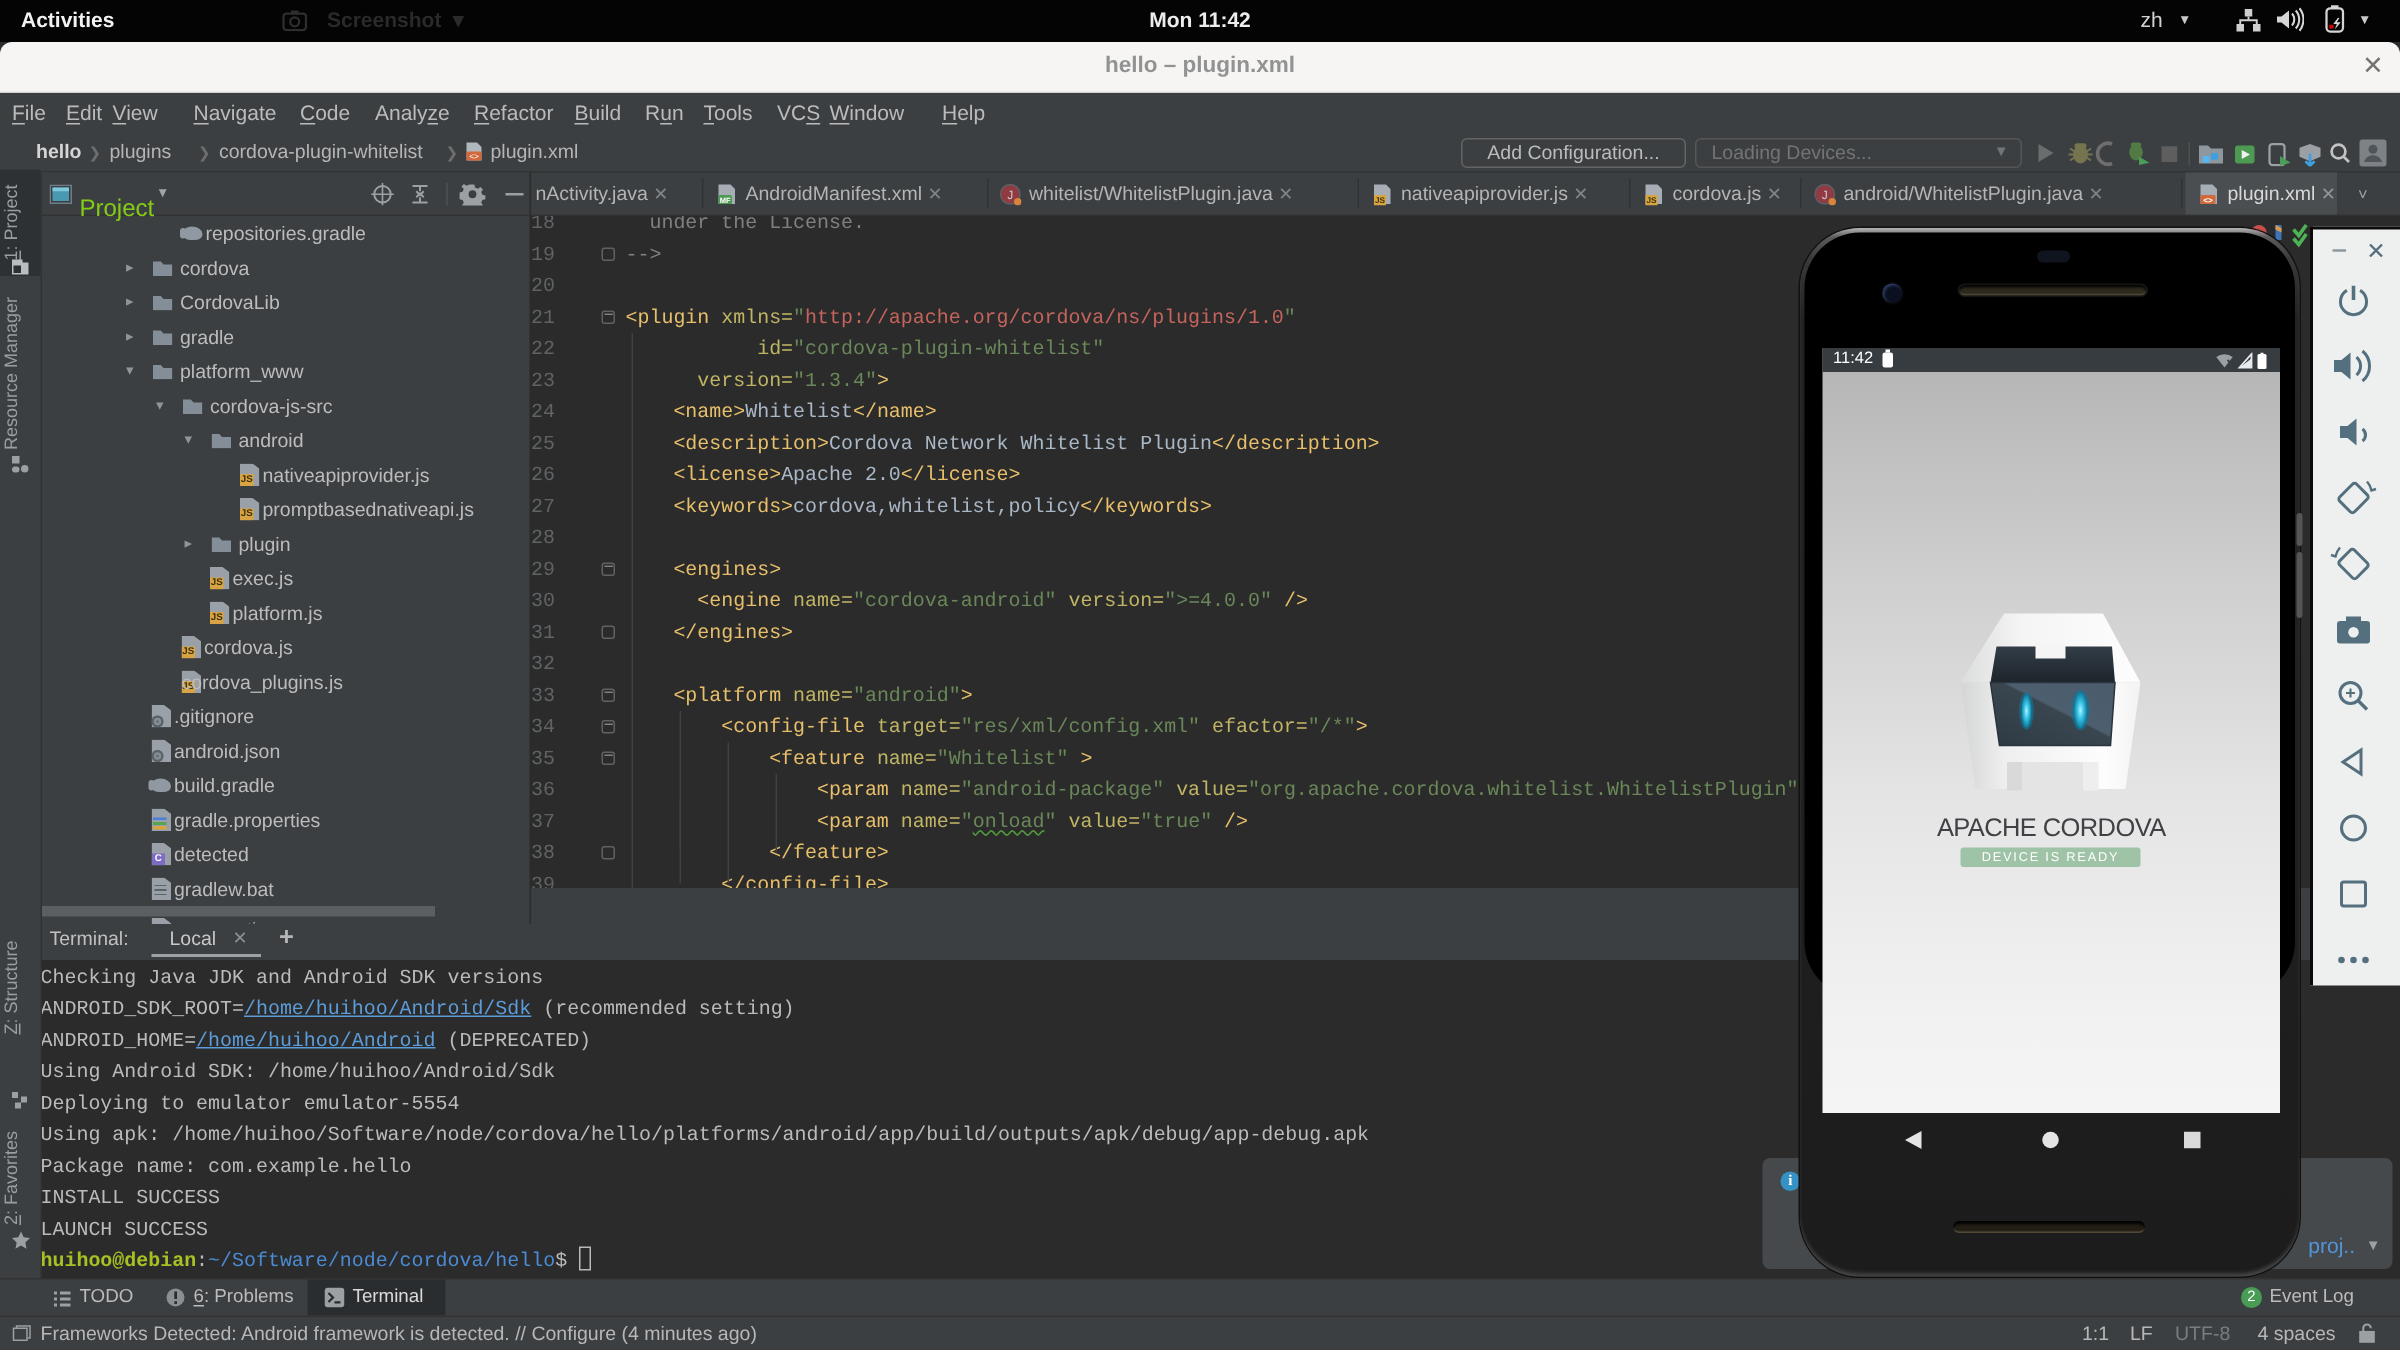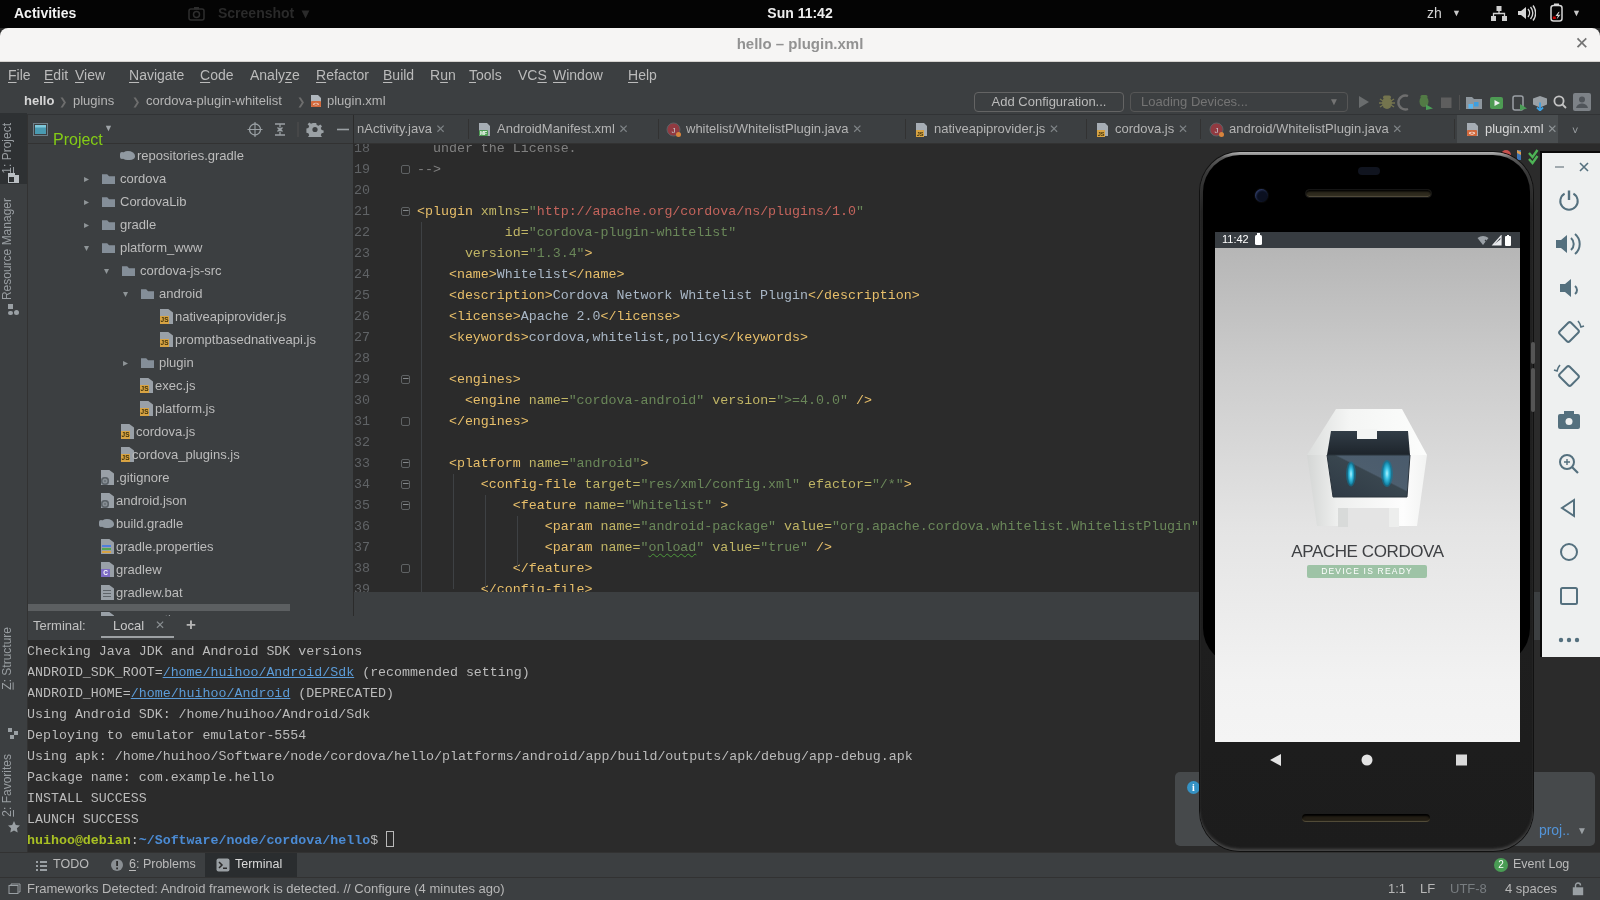--- a/index.html
+++ b/index.html
@@ -56,40 +56,40 @@
 pre{font-family:"Liberation Mono",monospace;font-size:13.3px;line-height:21px}
 #gutter{position:absolute;left:0;top:-6px;width:22px;color:#606366}
 #src{position:absolute;left:63px;top:-6px;color:#a9b7c6}
 .tag{color:#e8bf6a}.attr{color:#c0b565}.val{color:#6a8759}.url{color:#c4645c}.cmt{color:#808080}
 
 #term{left:28px;top:530px;width:1572px;height:260px;background:#3c3f41}
 #termhead{left:0;top:20px;width:100%;height:28px;font-size:13px}
 #termbody{left:0;top:48px;width:1572px;height:212px;background:#2b2b2b;overflow:hidden}
 #tpre{position:absolute;left:0;top:0;color:#bbb}
 .lnk{color:#5c9cd8;text-decoration:underline}
-.pr1{color:#a8c023;font-weight:700}.pr2{color:#4b8bd4;font-weight:700}
+.pr1{color:#a8c023;font-weight:700}.pr2{color:#4b8bd4;font-weight:400}
 
 #btools{left:0;top:790px;width:1600px;height:25px;background:#3c3f41;border-top:1px solid #323232;font-size:12.5px;color:#bbb}
 #status{left:0;top:815px;width:1600px;height:23px;background:#3c3f41;border-top:1px solid #323232;font-size:12.5px;color:#b7b7b7}
 
 #balloon{left:1175px;top:772px;width:420px;height:74px;background:#46494b;border-radius:5px}
 #phone{left:1200px;top:152px;width:333px;height:699px;border-radius:40px;background:linear-gradient(180deg,#b5b5b5,#5c5c5c 6px,#3a3a3a 20px,#222 60px,#1c1c1c);box-shadow:0 0 0 1px #111,inset 0 -3px 3px -1px #4a4a4a}
 #phbody{position:absolute;left:3px;top:3px;width:327px;height:510px;border-radius:37px;background:#000}
 #screen{position:absolute;left:12px;top:77px;width:305px;height:510px;background:linear-gradient(180deg,#b3b3b3 0%,#cdcdcd 28%,#e4e4e4 58%,#f2f2f2 88%,#f4f4f4 100%)}
 #sbar{position:absolute;left:0;top:0;width:305px;height:16px;background:#373c41;color:#fff;font-size:11px}
 #emutb{left:1540px;top:151px;width:60px;height:506px;background:#eef0f0;border-left:2px solid #0a0a0a;border-top:2px solid #0a0a0a}
 svg{display:block}
 </style></head>
 <body>
 <div id="stage">
 
   <div id="topbar" class="abs">
     <div id="activities" class="abs">Activities</div>
     <div id="appmenu" class="abs">Screenshot &nbsp;▾</div>
-    <div id="clock" class="abs">Sun 11:42</div>
+    <div id="clock" class="abs">Mon 11:42</div>
     <svg class="abs" style="left:188px;top:6px" width="17" height="15" viewBox="0 0 17 15">
         <rect x="1" y="3" width="15" height="11" rx="2" fill="none" stroke="#2e2e2e" stroke-width="1.5"></rect>
         <circle cx="8.5" cy="8.5" r="3" fill="none" stroke="#2e2e2e" stroke-width="1.5"></circle>
         <rect x="6" y="1" width="5" height="2.5" fill="#2e2e2e"></rect>
       </svg>
     <span class="abs" style="left:1427px;top:5px;color:#d2d2d2">zh</span>
     <span class="abs" style="left:1452px;top:8px;color:#c8c8c8;font-size:9px">▼</span>
     <svg class="abs" style="left:1490px;top:5px" width="18" height="17" viewBox="0 0 18 17" fill="#cfcfcf">
         <rect x="6.5" y="1" width="5" height="5"></rect>
         <rect x="1" y="11" width="5" height="5"></rect>
@@ -289,41 +289,41 @@
         <div class="trow" style="left:112px;top:253px">
             <span class="ticon tjs"></span>
             <span class="tlbl" style="left:15px">platform.js</span>
           </div>
         <div class="trow" style="left:93px;top:276px">
             <span class="ticon tjs"></span>
             <span class="tlbl" style="left:15px">cordova.js</span>
           </div>
         <div class="trow" style="left:93px;top:299px">
             <span class="ticon tjs"></span>
-            <span class="tlbl" style="left:11px">cordova_plugins.js</span>
+            <span class="tlbl" style="left:0">cordova_plugins.js</span>
           </div>
         <div class="trow" style="left:73px;top:322px">
             <span class="ticon tgear"></span>
             <span class="tlbl" style="left:15px">.gitignore</span>
           </div>
         <div class="trow" style="left:73px;top:345px">
             <span class="ticon tgear"></span>
             <span class="tlbl" style="left:15px">android.json</span>
           </div>
         <div class="trow" style="left:73px;top:368px">
             <span class="ticon tgradle"></span>
             <span class="tlbl" style="left:15px">build.gradle</span>
           </div>
         <div class="trow" style="left:73px;top:391px">
             <span class="ticon tprop"></span>
             <span class="tlbl" style="left:15px">gradle.properties</span>
           </div>
         <div class="trow" style="left:73px;top:414px">
             <span class="ticon tsh"></span>
-            <span class="tlbl" style="left:15px">gradlew</span>
+            <span class="tlbl" style="left:15px">detected</span>
           </div>
         <div class="trow" style="left:73px;top:437px">
             <span class="ticon ttxt"></span>
             <span class="tlbl" style="left:15px">gradlew.bat</span>
           </div>
         <div class="trow" style="left:73px;top:464px">
             <span class="ticon ttxt"></span>
             <span class="tlbl" style="left:15px;color:#9b9fa3">a.properties</span>
           </div>
         <div class="abs" style="left:0;top:460px;width:262px;height:7px;background:#5c5f61"></div>

